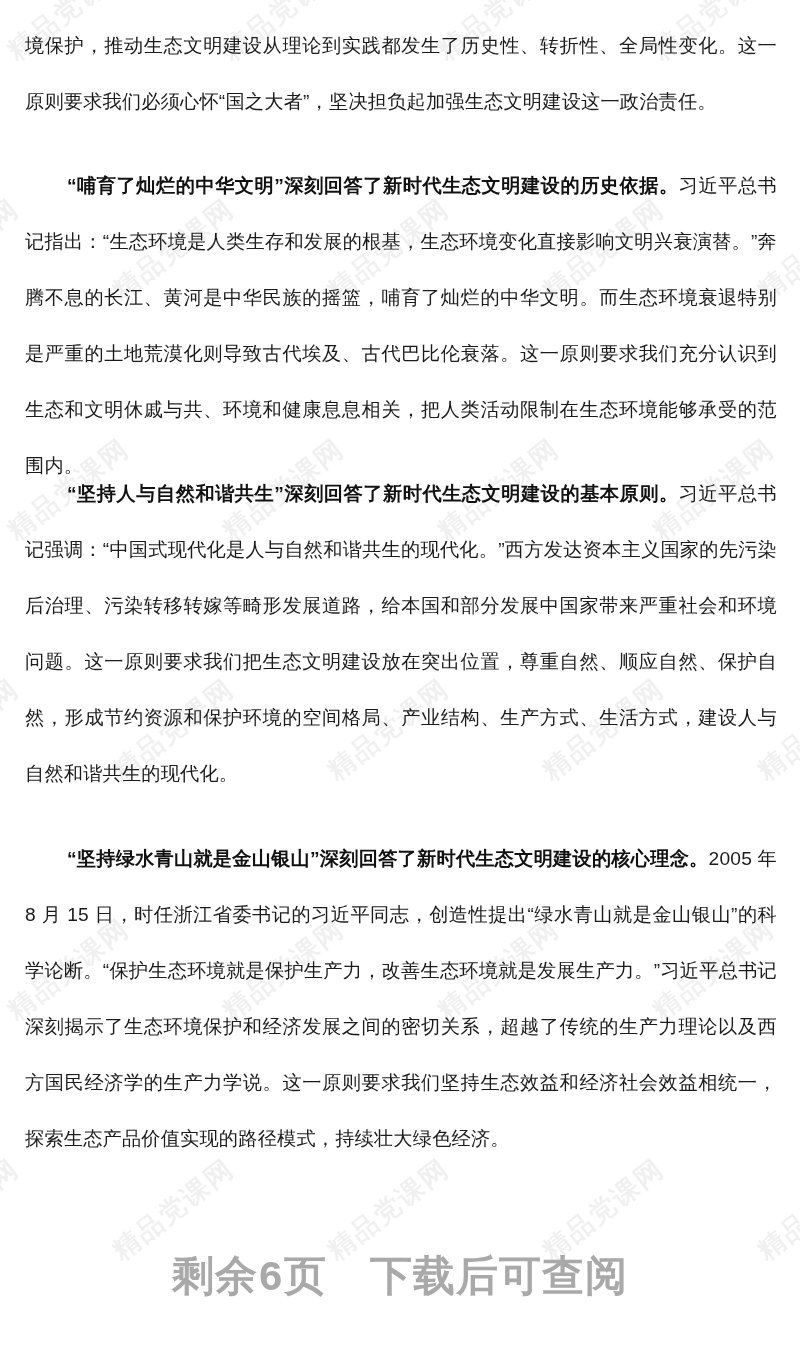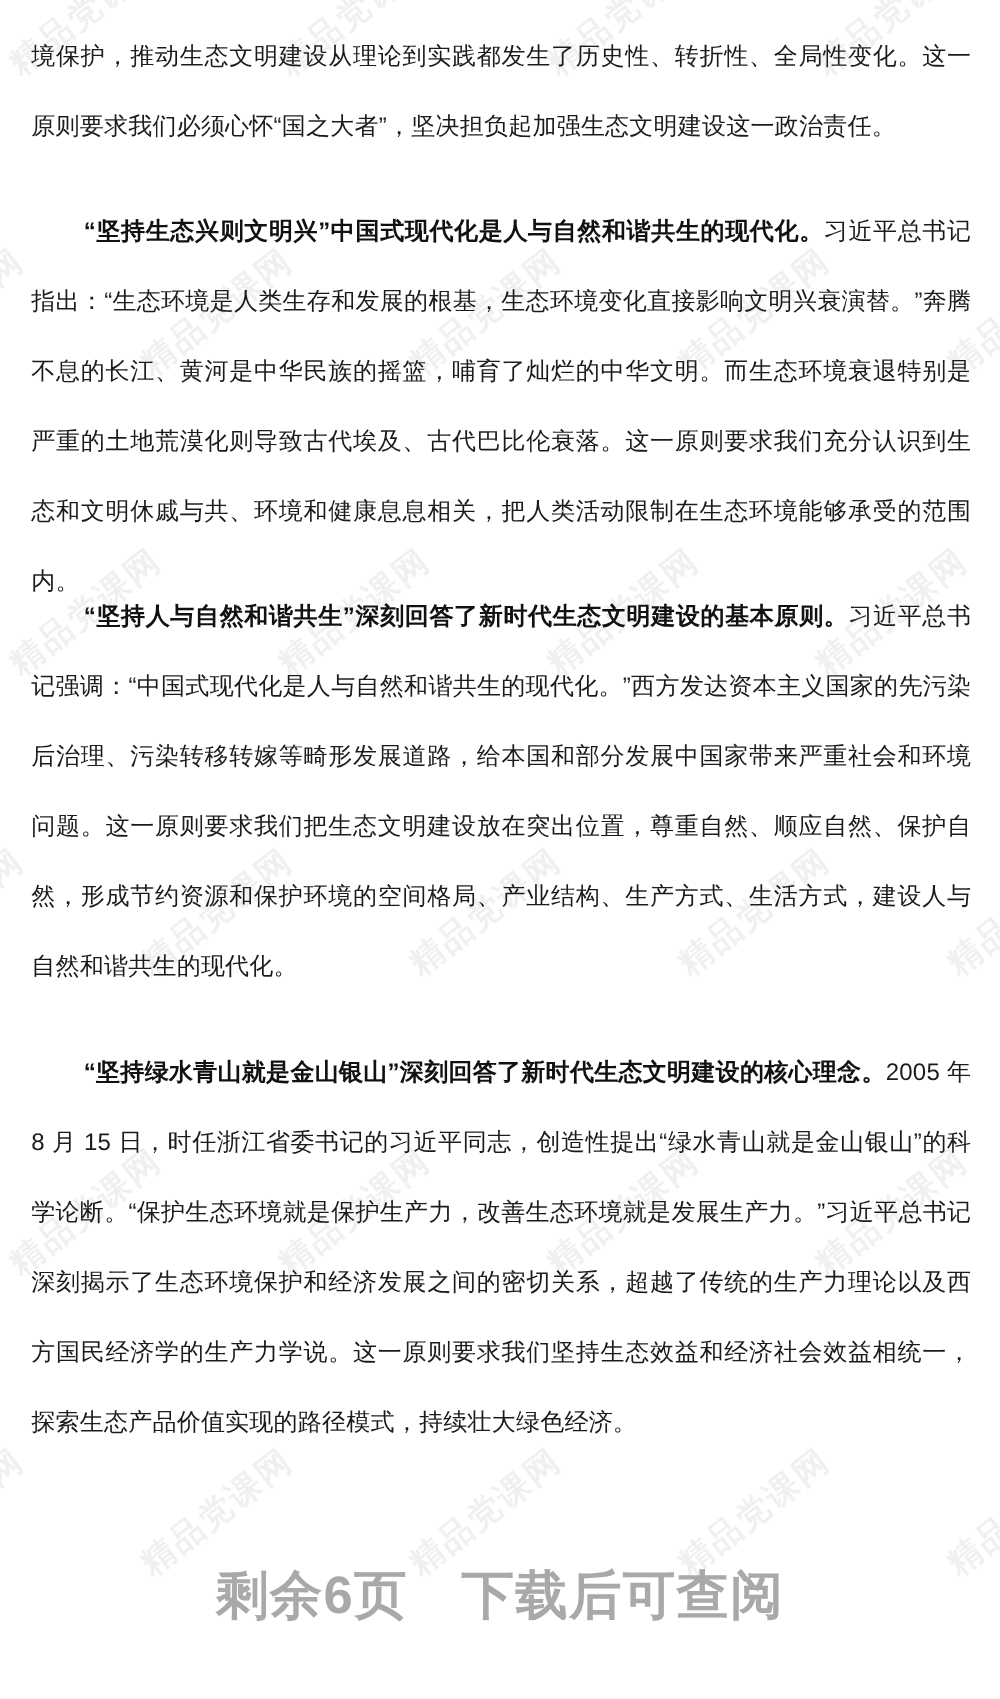--- a/index.html
+++ b/index.html
@@ -79,21 +79,21 @@
     position: absolute;
     z-index: 3;
     left: 0;
     right: 0;
     top: 1248px;
     text-align: center;
     color: #a9a9a9;
     font-size: 42px;
     font-weight: 700;
     letter-spacing: 1px;
-    font-family: Liberation Sans, sans-serif;
+    font-family: Liberation Mono, monospace;
     white-space: pre;
   }
 </style>
 </head>
 <body>
 
 <div id="page">
 
   <div id="watermark-layer">
       <span class="wm" style="left: 0px; top: 40px;">精品党课网</span>
@@ -125,21 +125,21 @@
       <span class="wm" style="left: 750px; top: 1240px;">精品党课网</span>
     </div>
 
   <div id="doc-body">
 
     <div class="block" id="para-1">
       <p class="para"><span class="lead"></span><span>境保护，推动生态文明建设从理论到实践都发生了历史性、转折性、全局性变化。这一原则要求我们必须心怀“国之大者”，坚决担负起加强生态文明建设这一政治责任。</span></p>
     </div>
 
     <div class="block" id="para-2">
-      <p class="para indent"><span class="lead">“坚持生态兴则文明兴”中国式现代化是人与自然和谐共生的现代化。</span><span>习近平总书记指出：“生态环境是人类生存和发展的根基，生态环境变化直接影响文明兴衰演替。”奔腾不息的长江、黄河是中华民族的摇篮，哺育了灿烂的中华文明。而生态环境衰退特别是严重的土地荒漠化则导致古代埃及、古代巴比伦衰落。这一原则要求我们充分认识到生态和文明休戚与共、环境和健康息息相关，把人类活动限制在生态环境能够承受的范围内。</span></p>
+      <p class="para indent"><span class="lead">“哺育了灿烂的中华文明”深刻回答了新时代生态文明建设的历史依据。</span><span>习近平总书记指出：“生态环境是人类生存和发展的根基，生态环境变化直接影响文明兴衰演替。”奔腾不息的长江、黄河是中华民族的摇篮，哺育了灿烂的中华文明。而生态环境衰退特别是严重的土地荒漠化则导致古代埃及、古代巴比伦衰落。这一原则要求我们充分认识到生态和文明休戚与共、环境和健康息息相关，把人类活动限制在生态环境能够承受的范围内。</span></p>
     </div>
 
     <div class="block" id="para-3">
       <p class="para indent"><span class="lead">“坚持人与自然和谐共生”深刻回答了新时代生态文明建设的基本原则。</span><span>习近平总书记强调：“中国式现代化是人与自然和谐共生的现代化。”西方发达资本主义国家的先污染后治理、污染转移转嫁等畸形发展道路，给本国和部分发展中国家带来严重社会和环境问题。这一原则要求我们把生态文明建设放在突出位置，尊重自然、顺应自然、保护自然，形成节约资源和保护环境的空间格局、产业结构、生产方式、生活方式，建设人与自然和谐共生的现代化。</span></p>
     </div>
 
     <div class="block" id="para-4">
       <p class="para indent"><span class="lead">“坚持绿水青山就是金山银山”深刻回答了新时代生态文明建设的核心理念。</span><span>2005 年 8 月 15 日，时任浙江省委书记的习近平同志，创造性提出“绿水青山就是金山银山”的科学论断。“保护生态环境就是保护生产力，改善生态环境就是发展生产力。”习近平总书记深刻揭示了生态环境保护和经济发展之间的密切关系，超越了传统的生产力理论以及西方国民经济学的生产力学说。这一原则要求我们坚持生态效益和经济社会效益相统一，探索生态产品价值实现的路径模式，持续壮大绿色经济。</span></p>
     </div>
 

